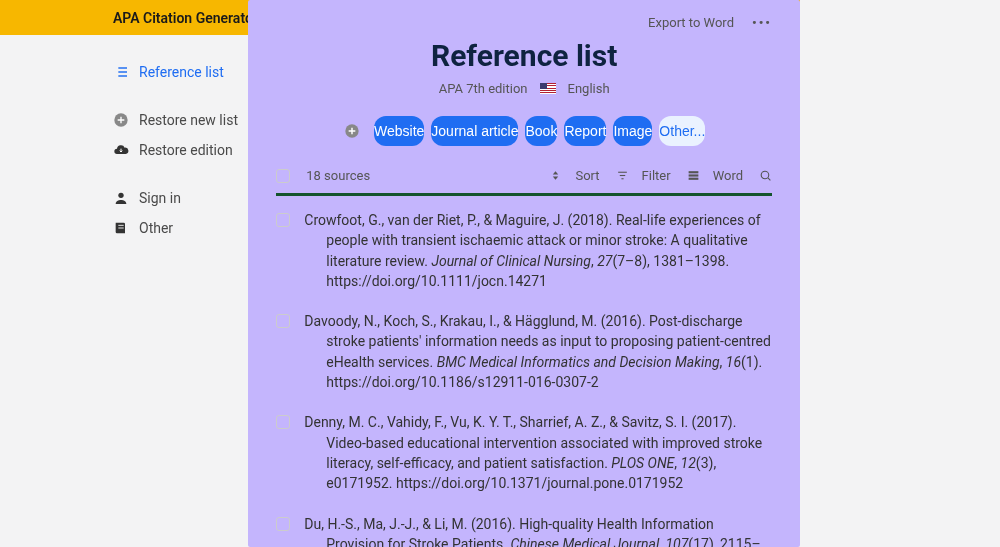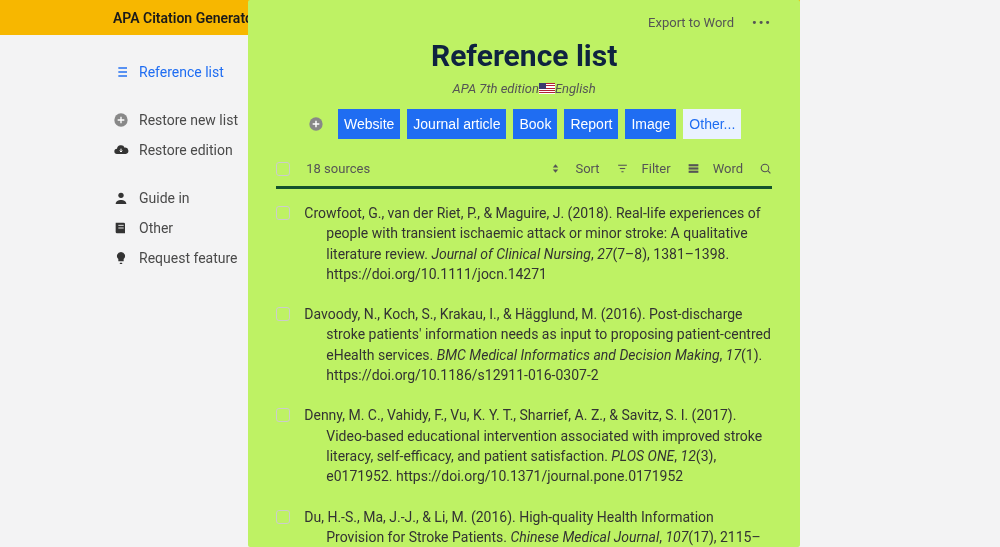--- a/index.html
+++ b/index.html
@@ -40,21 +40,21 @@
       gap: 10px;
       padding: 7px 0;
       color: #4a4a4a;
       cursor: pointer;
     }
     .sidebar-item.active { color: #1f6df2; }
     .sidebar-item .icon { width: 16px; height: 16px; display: inline-flex; align-items: center; justify-content: center; flex-shrink: 0; }
     .sidebar-item .icon svg { width: 16px; height: 16px; }
     .sidebar-group { margin-bottom: 18px; }
     .main {
-      background: #bef264;
+      background: #c4b5fd;
       border-radius: 2px;
       margin-top: -35px;
       width: 624px;
       padding: 15px 28px 0 28px;
       position: relative;
       overflow: hidden;
     }
     .main-top-actions {
       display: flex;
       justify-content: flex-end;
@@ -69,25 +69,25 @@
       text-align: center;
       font-size: 30px;
       font-weight: 700;
       color: #0f2340;
       margin: 8px 0 8px;
     }
     .main-subtitle {
       text-align: center;
       color: #555;
       font-size: 13px;
-      margin-bottom: 13px;
+      margin-bottom: 20px;
       display: flex;
       align-items: center;
       justify-content: center;
-      font-style: italic;
+      gap: 12px;
     }
     .flag {
       width: 16px; height: 11px;
       background: linear-gradient(to bottom, #b22234 0%, #b22234 8%, #fff 8%, #fff 16%, #b22234 16%, #b22234 24%, #fff 24%, #fff 32%, #b22234 32%, #b22234 40%, #fff 40%, #fff 48%, #b22234 48%, #b22234 56%, #fff 56%, #fff 64%, #b22234 64%, #b22234 72%, #fff 72%, #fff 80%, #b22234 80%, #b22234 88%, #fff 88%, #fff 100%);
       position: relative;
       display: inline-block;
     }
     .flag::before {
       content: "";
       position: absolute;
@@ -99,22 +99,22 @@
       display: flex;
       align-items: center;
       justify-content: center;
       gap: 7px;
       margin-bottom: 22px;
     }
     .type-btn {
       background: #1f6df2;
       color: #fff;
       border: none;
-      border-radius: 0;
-      padding: 7px 6px;
+      border-radius: 12px;
+      padding: 7px 0;
       font-size: 14px;
       cursor: pointer;
     }
     .type-btn.other {
       background: #eaf2ff;
       color: #1f6df2;
     }
     .add-circle {
       width: 18px; height: 18px;
       color: #888;
@@ -204,39 +204,30 @@
         </div>
       </div>
       <div class="sidebar-group">
         <div class="sidebar-item">
           <span class="icon">
             <svg viewBox="0 0 24 24" fill="currentColor">
                 <circle cx="12" cy="8" r="4" fill="#333"></circle>
                 <path d="M4 21c0-4 4-6 8-6s8 2 8 6" fill="#333"></path>
               </svg>
           </span>
-          <span>Guide in</span>
+          <span>Sign in</span>
         </div>
         <div class="sidebar-item">
           <span class="icon">
             <svg viewBox="0 0 24 24" fill="#333">
                 <path d="M4 4h12a2 2 0 012 2v14H6a2 2 0 01-2-2V4z"></path>
                 <path d="M8 8h8M8 12h8" stroke="#fff" stroke-width="1.3"></path>
               </svg>
           </span>
           <span>Other</span>
-        </div>
-        <div class="sidebar-item">
-          <span class="icon">
-            <svg viewBox="0 0 24 24" fill="#333">
-                <path d="M12 3a6 6 0 00-4 10.5V17h8v-3.5A6 6 0 0012 3z"></path>
-                <rect x="10" y="19" width="4" height="2" rx="1"></rect>
-              </svg>
-          </span>
-          <span>Request feature</span>
         </div>
       </div>
     </div>
 
     <div class="main">
       <div class="main-top-actions">
         <span>Export to Word</span>
         <span class="dots">•••</span>
       </div>
       <h1 class="main-title">Reference list</h1>
@@ -303,21 +294,21 @@
       <div class="refs" id="refs-container">
           <div class="ref-row">
             <span class="chk"></span>
             <div class="ref-text">
               <span class="indent">Crowfoot, G., van der Riet, P., &amp; Maguire, J. (2018). Real-life experiences of people with transient ischaemic attack or minor stroke: A qualitative literature review. <em>Journal of Clinical Nursing</em>, <em>27</em>(7–8), 1381–1398. https://doi.org/10.1111/jocn.14271</span>
             </div>
           </div>
           <div class="ref-row">
             <span class="chk"></span>
             <div class="ref-text">
-              <span class="indent">Davoody, N., Koch, S., Krakau, I., &amp; Hägglund, M. (2016). Post-discharge stroke patients' information needs as input to proposing patient-centred eHealth services. <em>BMC Medical Informatics and Decision Making</em>, <em>17</em>(1). https://doi.org/10.1186/s12911-016-0307-2</span>
+              <span class="indent">Davoody, N., Koch, S., Krakau, I., &amp; Hägglund, M. (2016). Post-discharge stroke patients' information needs as input to proposing patient-centred eHealth services. <em>BMC Medical Informatics and Decision Making</em>, <em>16</em>(1). https://doi.org/10.1186/s12911-016-0307-2</span>
             </div>
           </div>
           <div class="ref-row">
             <span class="chk"></span>
             <div class="ref-text">
               <span class="indent">Denny, M. C., Vahidy, F., Vu, K. Y. T., Sharrief, A. Z., &amp; Savitz, S. I. (2017). Video-based educational intervention associated with improved stroke literacy, self-efficacy, and patient satisfaction. <em>PLOS ONE</em>, <em>12</em>(3), e0171952. https://doi.org/10.1371/journal.pone.0171952</span>
             </div>
           </div>
           <div class="ref-row">
             <span class="chk"></span>

